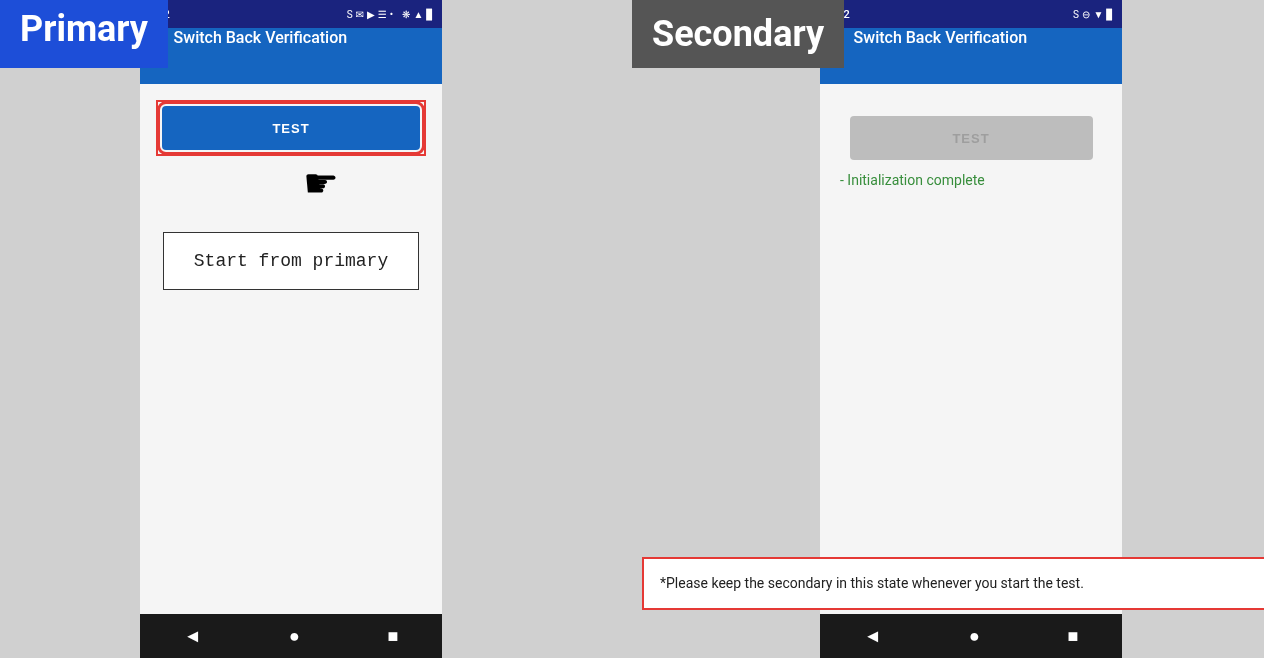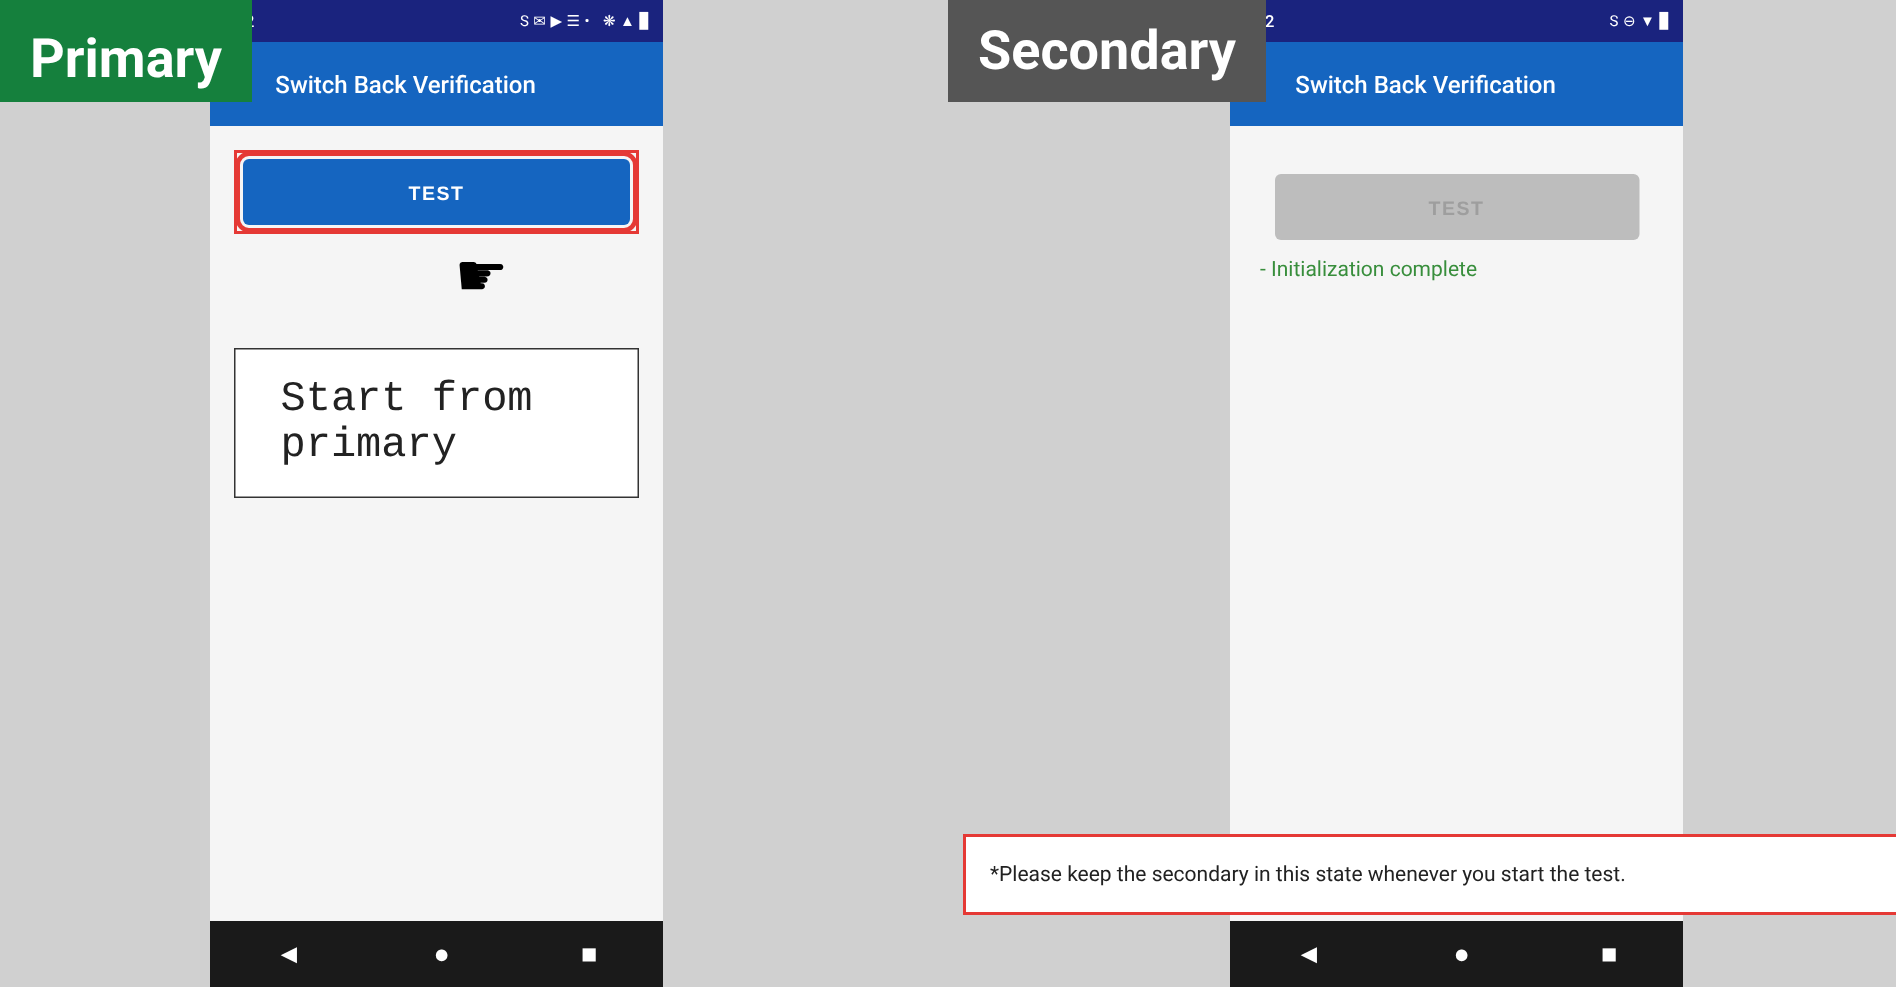--- a/index.html
+++ b/index.html
@@ -24,26 +24,26 @@
       position: relative;
     }
 
     .left-label {
       position: absolute;
       top: 0;
       left: 0;
       font-size: 36px;
       font-weight: bold;
       color: #fff;
-      background: #15803d;
+      background: #1d4ed8;
       padding: 8px 20px;
       z-index: 10;
       height: 68px;
       display: flex;
-      align-items: flex-end;
+      align-items: flex-start;
     }
 
     
     .right-half {
       width: 632px;
       height: 658px;
       background: #d0d0d0;
       display: flex;
       align-items: flex-start;
       justify-content: flex-start;
@@ -113,23 +113,23 @@
     .status-icon {
       color: #fff;
       font-size: 10px;
     }
 
     
     .app-bar {
       height: 56px;
       background: #1565c0;
       display: flex;
-      align-items: center;
+      align-items: flex-start;
       padding: 0 12px;
-      gap: 22px;
+      gap: 12px;
       flex-shrink: 0;
     }
 
     .close-btn {
       color: #fff;
       font-size: 18px;
       cursor: pointer;
       font-weight: bold;
     }
 
@@ -192,21 +192,21 @@
 
     
     .start-box {
       border: 1.5px solid #333;
       padding: 18px 30px;
       margin-top: 28px;
       background: #fff;
     }
 
     .start-box-text {
-      font-size: 28px;
+      font-size: 18px;
       color: #222;
       font-family: 'Courier New', monospace;
       margin-top: 28px;
     }
 
     
     .init-text {
       color: #388e3c;
       font-size: 14px;
       margin-top: 12px;

